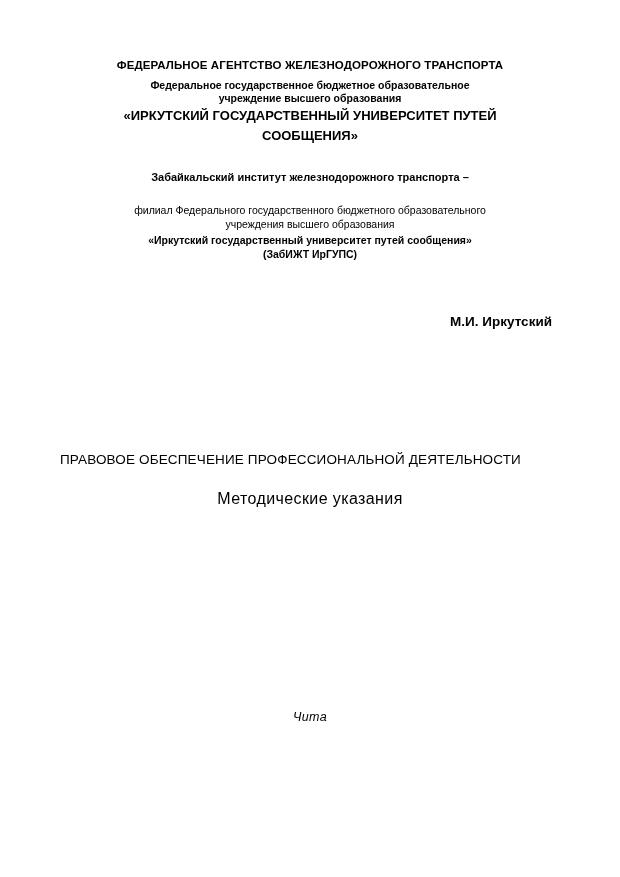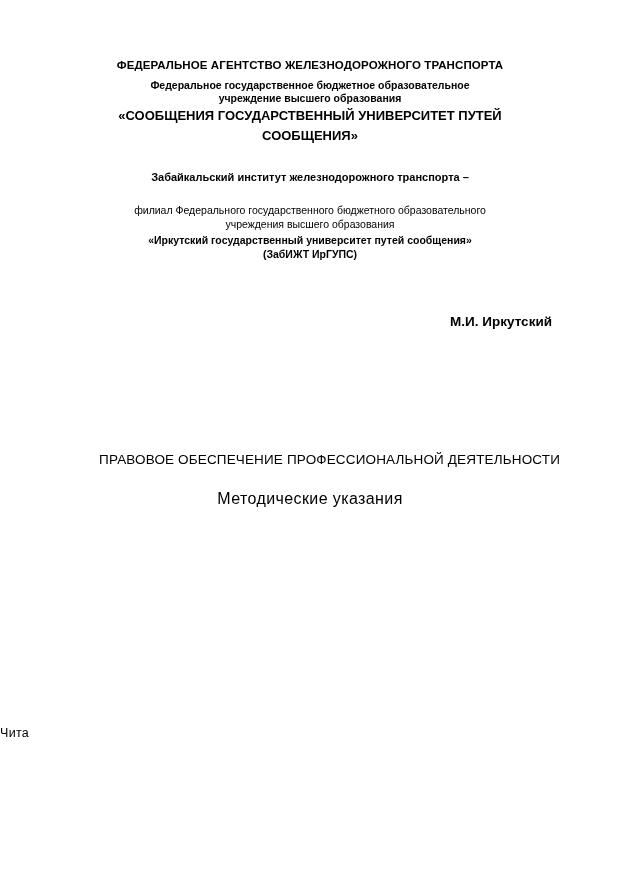--- a/index.html
+++ b/index.html
@@ -78,56 +78,58 @@
     padding-right: 8px;
     font-size: 13.5px;
     font-weight: bold;
   }
 
   .title-block {
     margin-top: 123px;
   }
   .doc-title {
     font-size: 13.5px;
-    text-align: right;
+    text-align: left;
     letter-spacing: 0.15px;
   }
   .doc-subtitle {
     font-size: 16px;
     text-align: center;
     margin-top: 23px;
     letter-spacing: 0.4px;
   }
 
   .footer {
     position: absolute;
     left: 0;
     right: 0;
-    bottom: 76px;
+    bottom: 92px;
+    text-align: center;
+    font-style: italic;
   }
   .footer-city {
     font-size: 12.5px;
     letter-spacing: 0.3px;
   }
   .footer-year {
     font-size: 12.5px;
     margin-top: 2px;
     letter-spacing: 0.3px;
   }
 </style>
 </head>
 <body>
 
 <div class="page">
 
   <div class="org-block">
     <div class="line l-agency">ФЕДЕРАЛЬНОЕ АГЕНТСТВО ЖЕЛЕЗНОДОРОЖНОГО ТРАНСПОРТА</div>
     <div class="line l-found1">Федеральное государственное бюджетное образовательное</div>
     <div class="line l-found2">учреждение высшего образования</div>
-    <div class="line l-univ">«СООБЩЕНИЯ ГОСУДАРСТВЕННЫЙ УНИВЕРСИТЕТ ПУТЕЙ</div>
+    <div class="line l-univ">«ИРКУТСКИЙ ГОСУДАРСТВЕННЫЙ УНИВЕРСИТЕТ ПУТЕЙ</div>
     <div class="line l-univ">СООБЩЕНИЯ»</div>
   </div>
 
   <div class="branch-block">
     <div class="line b1">Забайкальский институт железнодорожного транспорта –</div>
     <div class="line b2">филиал Федерального государственного бюджетного образовательного</div>
     <div class="line b3">учреждения высшего образования</div>
     <div class="line b4">«Иркутский государственный университет путей сообщения»</div>
     <div class="line b5">(ЗабИЖТ ИрГУПС)</div>
   </div>

